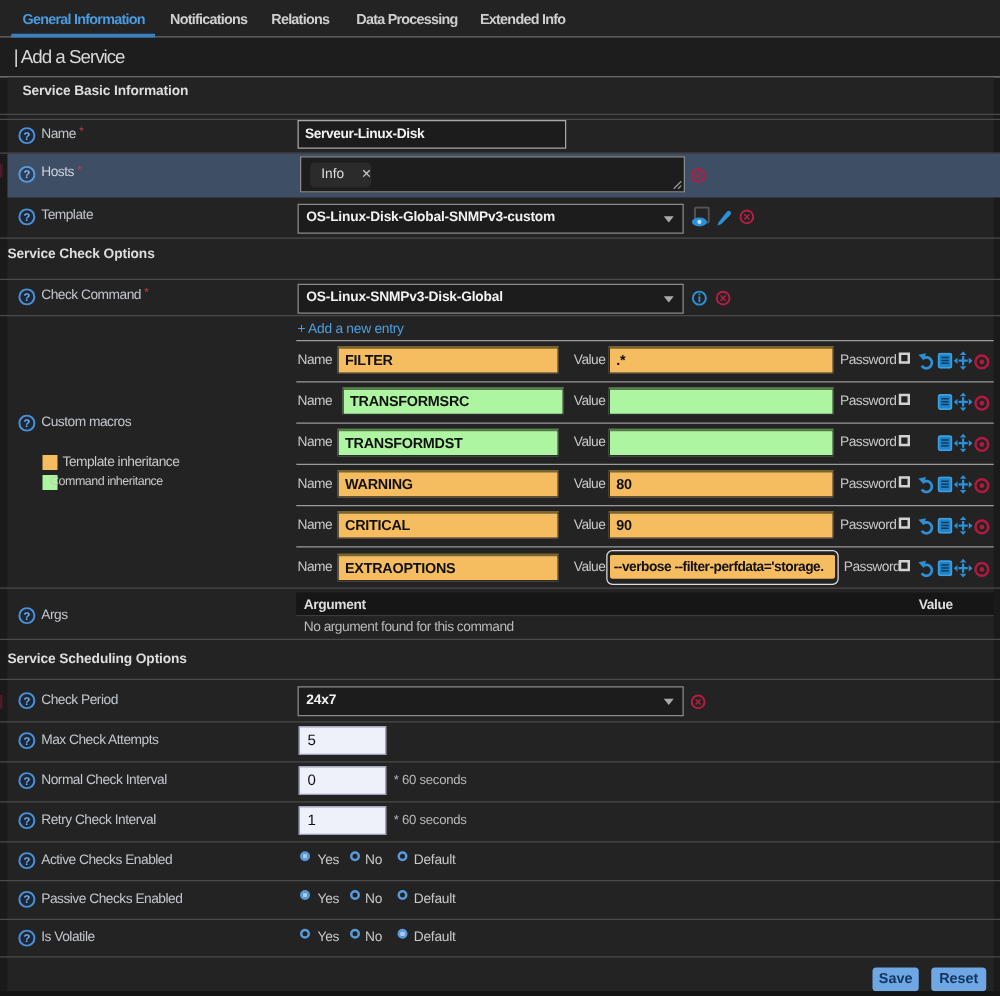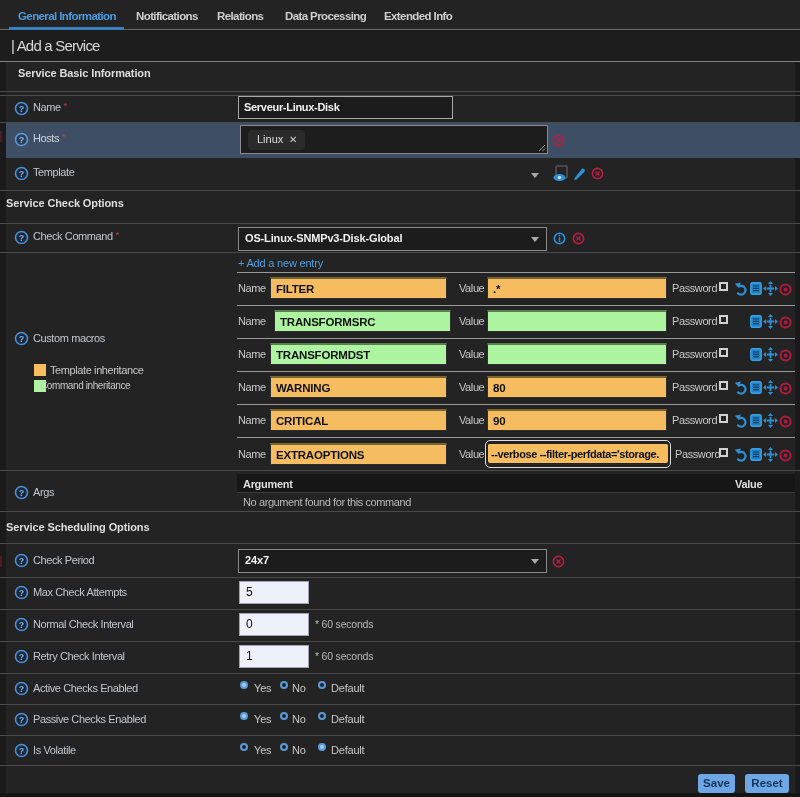--- a/index.html
+++ b/index.html
@@ -80,36 +80,37 @@
   <div class="hline" style="left:0;top:122px;width:800px;"></div>
 
   <div class="abs" style="left:6px;top:123px;width:794px;height:35px;background:#3e4e65;"></div>
   <div class="abs" style="left:0;top:131px;width:2px;height:11px;background:#4f1a26;"></div>
   <svg class="qi" style="left:14px;top:132px;" viewBox="0 0 16 16">
       <circle cx="8" cy="8" r="6.4" fill="#2c3e56" stroke="#5b9bd9" stroke-width="1.7"></circle>
       <text x="8" y="11.4" text-anchor="middle" font-size="9.5" font-weight="bold" fill="#8ebbe8">?</text>
     </svg>
   <div class="abs lbl" style="left:33px;top:132px;color:#cdd3dc;">Hosts <span class="req">*</span></div>
   <div class="abs" style="left:240px;top:125px;width:308px;height:29px;background:#1d1d1d;border:1px solid #8a8a8a;">
-    <div style="position:absolute;left:7px;top:4px;height:20px;background:#2b2b2b;border-radius:4px;color:#dddddd;font-size:11px;line-height:19px;padding:0 22px 0 9px;">Linux</div>
+    <div style="position:absolute;left:7px;top:4px;height:20px;background:#2b2b2b;border-radius:4px;color:#dddddd;font-size:11px;line-height:19px;padding:0 22px 0 9px;">Info</div>
     <div style="position:absolute;left:48px;top:4px;color:#cccccc;font-size:10px;line-height:19px;">✕</div>
     <svg width="8" height="8" style="position:absolute;right:1px;bottom:1px;">
         <path d="M7 1L1 7M7 4.5L4.5 7" stroke="#999" stroke-width="1"></path>
       </svg>
   </div>
   <svg class="abs" style="left:552px;top:134px;" width="13" height="13" viewBox="0 0 14 14">
       <circle cx="7" cy="7" r="5.5" fill="none" stroke="#b51e44" stroke-width="1.7"></circle>
       <path d="M4.8 4.8l4.4 4.4M9.2 4.8l-4.4 4.4" stroke="#b51e44" stroke-width="1.3"></path>
     </svg>
 
   <svg class="qi" style="left:14px;top:166px;" viewBox="0 0 16 16">
       <circle cx="8" cy="8" r="6.4" fill="#1c2838" stroke="#4a90d9" stroke-width="1.7"></circle>
       <text x="8" y="11.4" text-anchor="middle" font-size="9.5" font-weight="bold" fill="#7ab1e8">?</text>
     </svg>
   <div class="abs lbl" style="left:33px;top:166px;">Template</div>
+  <div class="dselect" style="left:238px;top:163px;width:309px;height:24px;line-height:21px;padding-left:6px;">OS-Linux-Disk-Global-SNMPv3-custom</div>
   <div class="sel-arrow" style="left:531px;top:173px;"></div>
   <svg class="abs" style="left:553px;top:165px;" width="16" height="18" viewBox="0 0 16 18">
       <rect x="3" y="1" width="11" height="12" rx="1" fill="none" stroke="#555" stroke-width="1.5"></rect>
       <ellipse cx="6.5" cy="12.5" rx="6" ry="3.6" fill="#2d8fd5"></ellipse>
       <circle cx="6.5" cy="12.5" r="1.7" fill="#bfe0f5"></circle>
     </svg>
   <svg class="abs" style="left:572px;top:165px;" width="15" height="16" viewBox="0 0 15 16">
       <path d="M3 12.5l-1 2.8 2.9-1L12.3 6.9a1.9 1.9 0 0 0-2.7-2.7z" fill="#2d8fd5"></path>
     </svg>
   <svg class="abs" style="left:591px;top:167px;" width="13" height="13" viewBox="0 0 14 14">

